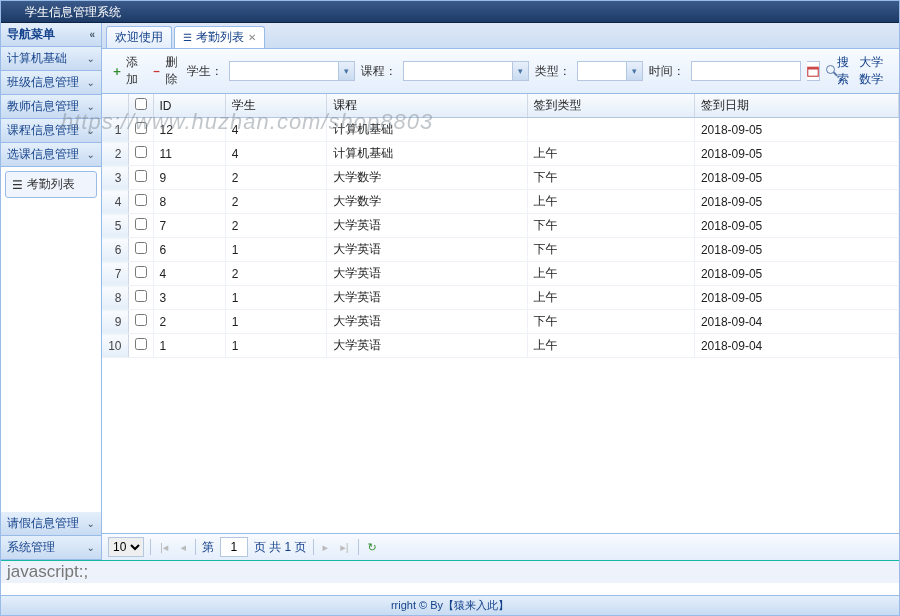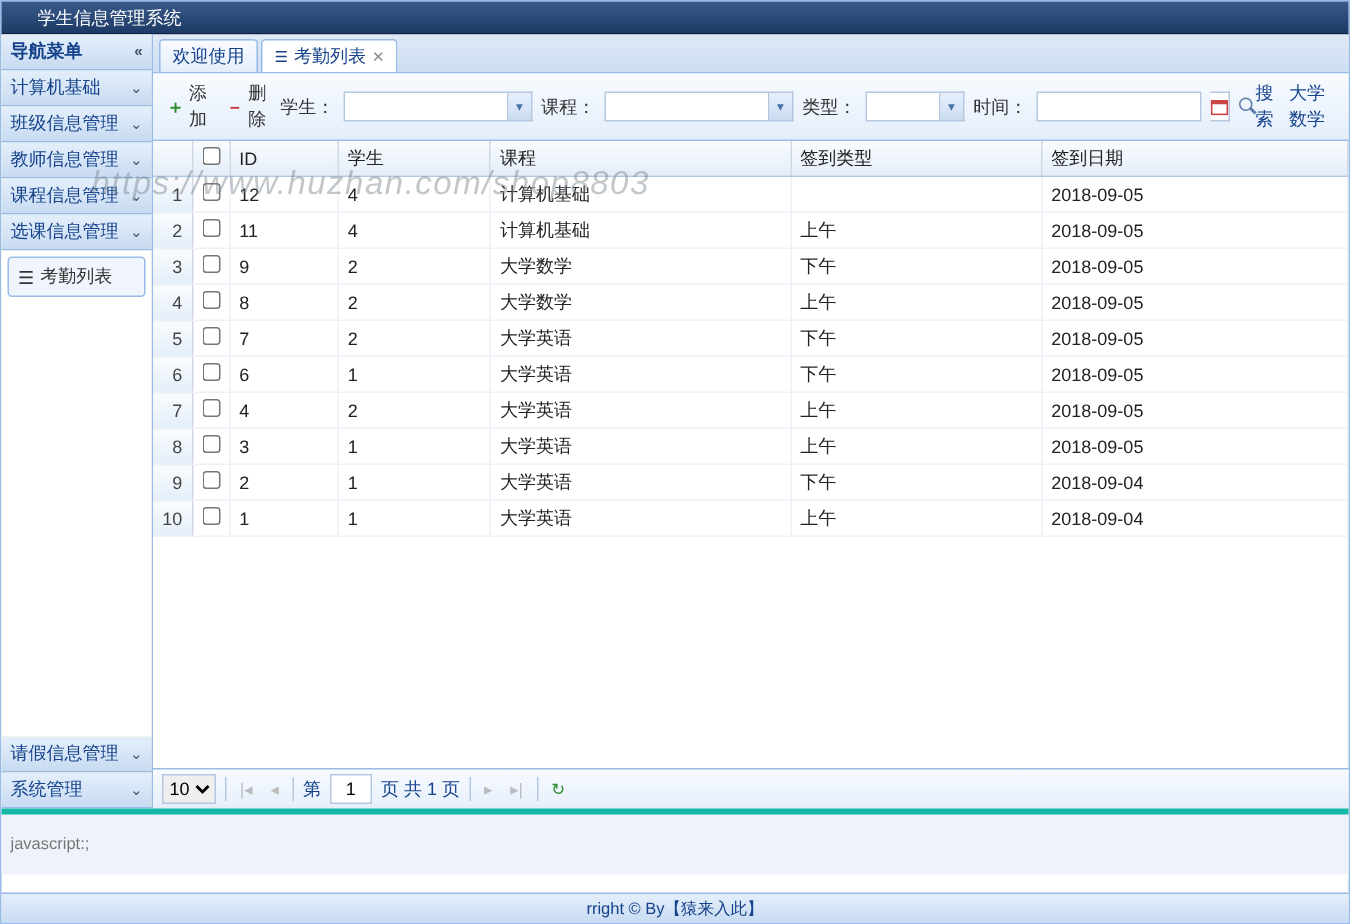--- a/index.html
+++ b/index.html
@@ -66,21 +66,21 @@
 .pager select, .pager input { border: 1px solid #b5c7e0; height: 20px; font-size: 12px; }
 .pager input { width: 28px; text-align: center; }
 .pbtn { color: #6a89b6; cursor: pointer; padding: 0 3px; font-size: 11px; }
 .pbtn.dis { color: #bbb; }
 .sep { width: 1px; height: 16px; background: #b5c7e0; }
 .pager .spacer { flex: 1; }
 .refresh { color: #2e8b2e; }
 
 
 .footer { background: linear-gradient(#e4effb,#c8dbf2); border-top: 1px solid #99bbe8; text-align: center; padding: 2px; color: #15428b; font-size: 11px; margin-top: 12px; }
-.status { background: #eef3fb; border-top: 4px solid #14b8a6; padding: 14px 6px; color: #777; font-size: 11px; }
+.status { background: #eef3fb; border-top: 1px solid #14b8a6; padding: 1px 6px; color: #777; font-size: 17px; }
 
 
 .wm { position: absolute; top: 108px; left: 60px; font-family: Arial; font-size: 22px; color: rgba(120,130,140,0.45); letter-spacing: 1px; pointer-events: none; font-style: italic; }
 .app { position: relative; }
 </style>
 </head>
 <body>
 
 <div class="app">
   <div class="header">

